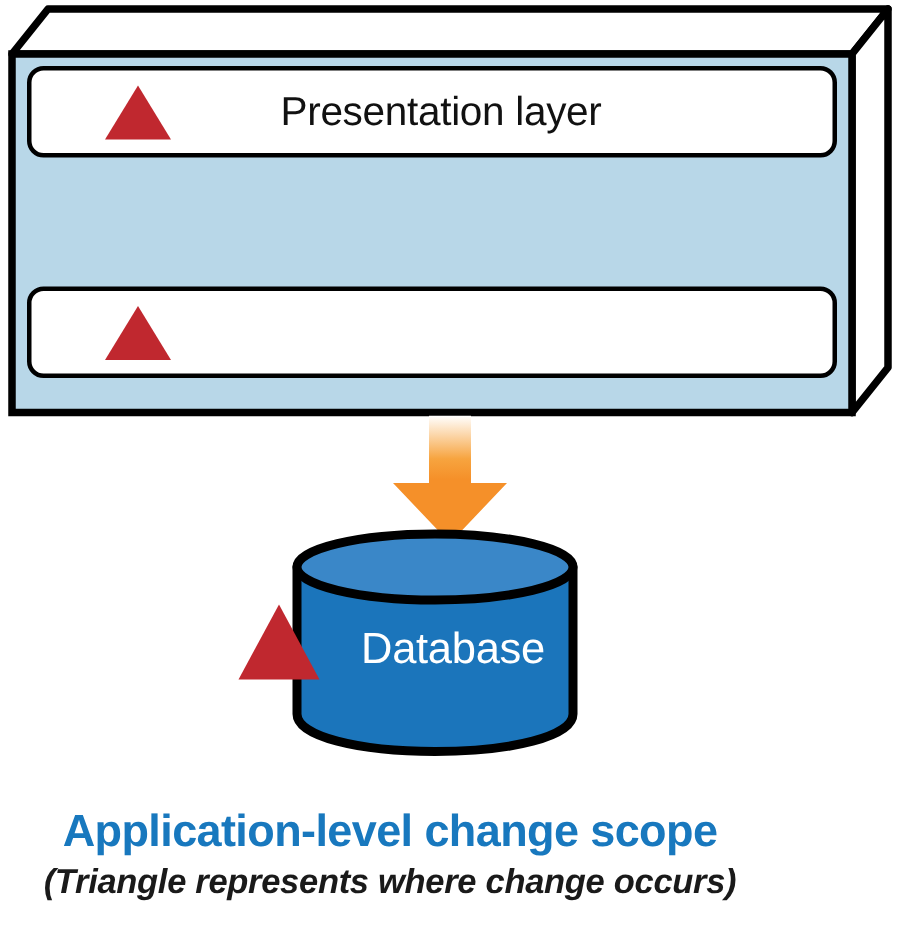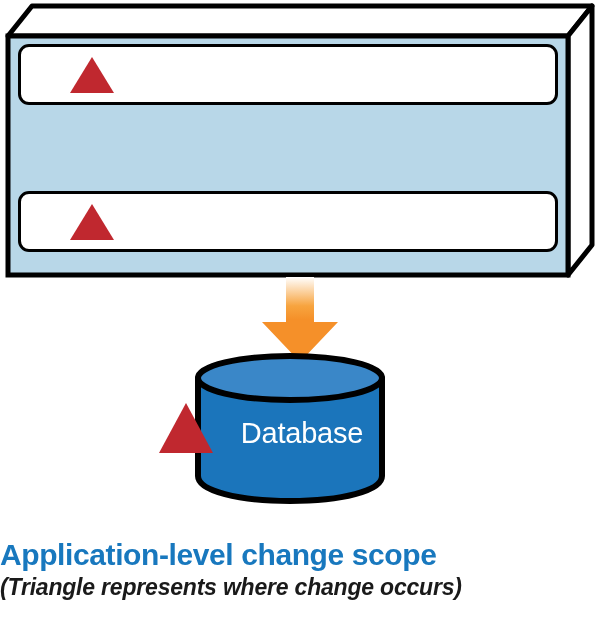--- a/index.html
+++ b/index.html
@@ -122,21 +122,21 @@
     width: 56px;
     height: 52px;
   }
 
   
   #caption {
     position: absolute;
     left: 0;
     top: 538px;
     width: 520px;
-    text-align: left;
+    text-align: center;
   }
   #caption-title {
     font-size: 30px;
     font-weight: bold;
     color: #1878BE;
     font-family: "Liberation Sans", sans-serif;
     letter-spacing: -0.4px;
     line-height: 1.12;
   }
   #caption-subtitle {
@@ -164,20 +164,21 @@
 
       <rect x="8" y="36" width="560" height="239" fill="#b8d7e8" stroke="#000000" stroke-width="5"></rect>
     </svg>
 
     <div id="layer-stack">
 
       <div class="layer-row">
         <svg class="layer-triangle" viewBox="0 0 46 38">
           <polygon points="23,1 45,37 1,37" fill="#c0282f"></polygon>
         </svg>
+        <span class="layer-label">Presentation layer</span>
       </div>
 
       <div class="layer-row">
         <svg class="layer-triangle" viewBox="0 0 46 38">
           <polygon points="23,1 45,37 1,37" fill="#c0282f"></polygon>
         </svg>
       </div>
 
 
     </div>

